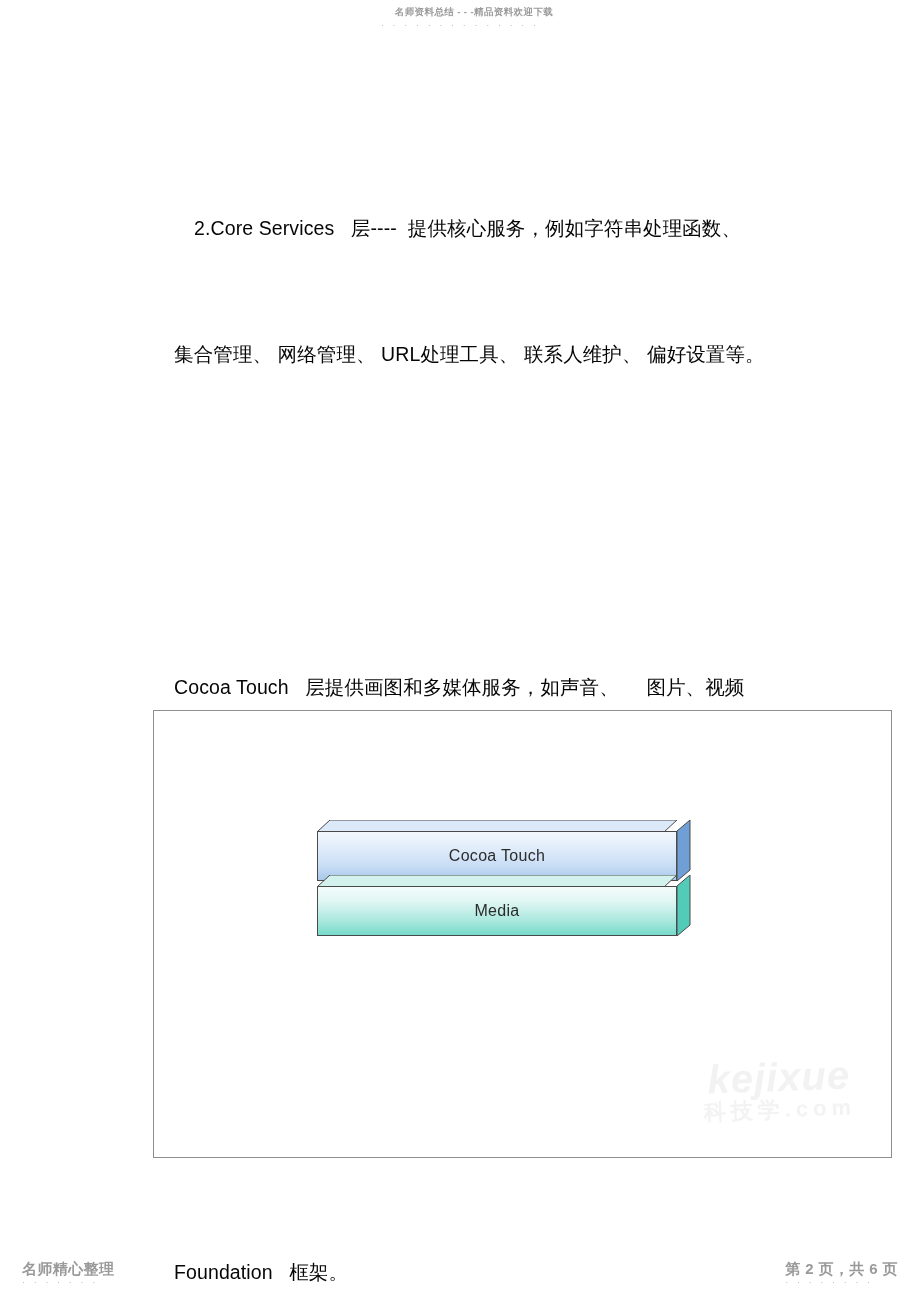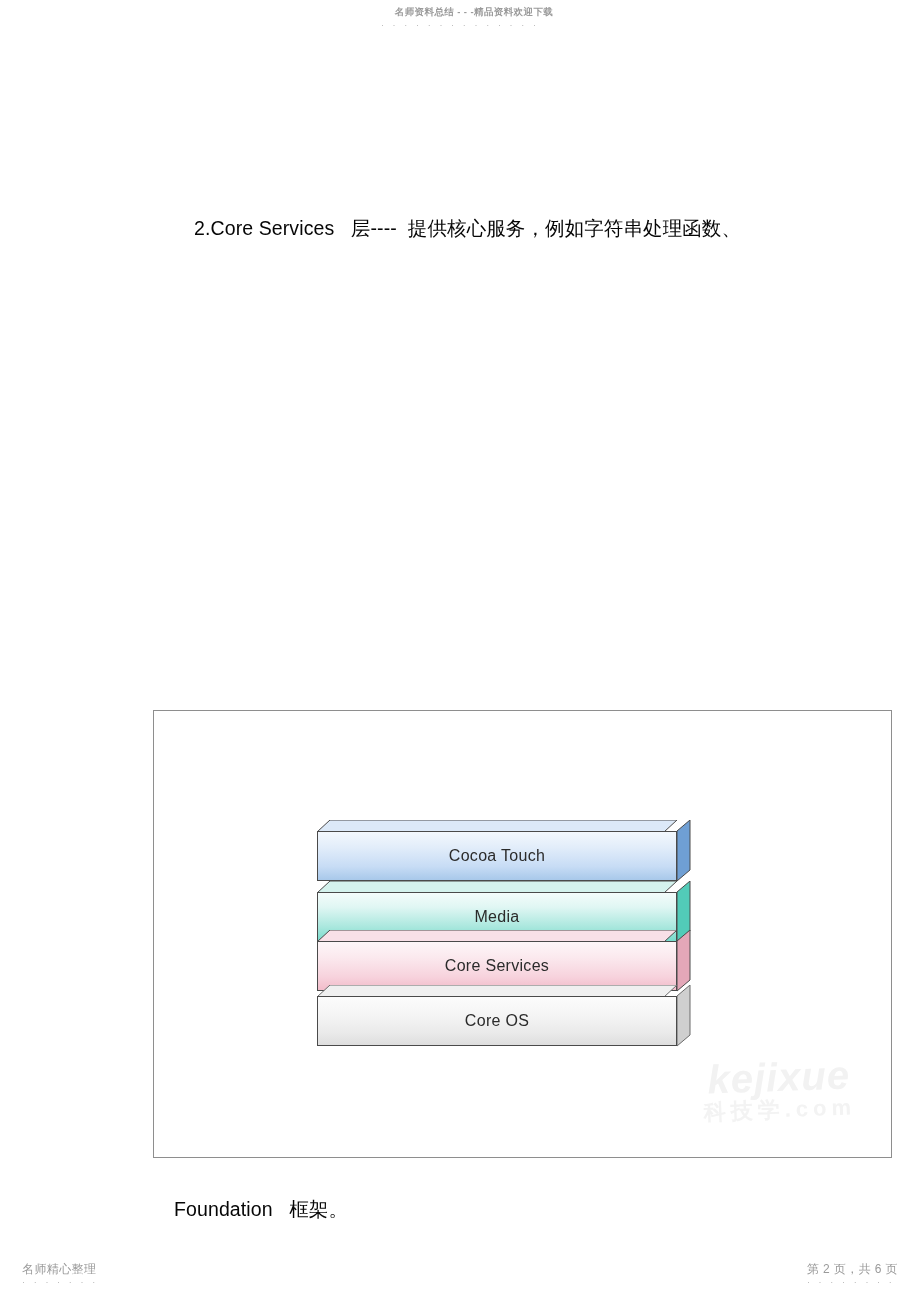--- a/index.html
+++ b/index.html
@@ -149,21 +149,21 @@
     justify-content: center;
   }
   .layer .label {
     font-size: 16px;
     color: #2b2b2b;
     letter-spacing: 0.3px;
     font-family: "Liberation Sans", "DejaVu Sans", sans-serif;
   }
 
   .layer-0 { top: 12px; }
-  .layer-1 { top: 73px; }
+  .layer-1 { top: 67px; }
   .layer-2 { top: 122px; }
   .layer-3 { top: 177px; }
 
   .layer-0 .face-front {
     background: linear-gradient(to bottom, #f3f8fd 0%, #e2edfa 32%, #c7dcf5 72%, #a8c8ea 100%);
   }
   .layer-1 .face-front {
     background: linear-gradient(to bottom, #f4fcfb 0%, #dff6f3 30%, #a8e7dd 72%, #76dbcb 100%);
   }
   .layer-2 .face-front {
@@ -180,22 +180,22 @@
     bottom: 18px;
   }
   .footer-right {
     position: absolute;
     right: 22px;
     bottom: 18px;
     text-align: left;
   }
   .footer-left .f-text,
   .footer-right .f-text {
-    font-size: 12px;
-    font-weight: normal;
+    font-size: 15px;
+    font-weight: bold;
     color: #9a9a9a;
     line-height: 12px;
     letter-spacing: 0.4px;
     white-space: nowrap;
   }
   .footer-left .f-dots,
   .footer-right .f-dots {
     margin-top: 3px;
     font-size: 9px;
     color: #b5b5b5;
@@ -209,25 +209,26 @@
 
 <div class="header-watermark">
   <div class="hw-text">名师资料总结 - - -精品资料欢迎下载</div>
   <div class="hw-dots">·   ·   ·   ·   ·   ·   ·   ·   ·   ·   ·   ·   ·   ·</div>
 </div>
 
 <div class="content">
 
   <p class="para gap-after">
     <span class="indent">2.Core Services   层----  提供核心服务，例如字符串处理函数、</span><br>
+    <span>集合管理、 网络管理、 URL处理工具、 联系人维护、 偏好设置等。</span>
   </p>
 
   <p class="para gap-after">
     <br>
-    <br>
+    <span>Cocoa Touch   层提供画图和多媒体服务，如声音、     图片、视频</span><br>
     <span>等。</span>
   </p>
 
   <p class="para">
     <span class="indent">4.Cocoa Touch   层----  该框架基于   iPhone OS  应用层直接调</span><br>
     <span>用层，如触摸事件、照相机管理等，包该层含      UIKit 框架和</span><br>
     <span>Foundation   框架。</span>
   </p>
 
 </div>
@@ -267,51 +268,21 @@
         <div class="face-right">
           <svg width="15" height="62" viewBox="0 0 15 62">
               <polygon points="0,11 13,0 13,50 0,61" fill="#52cbb8" stroke="#4a4a4a" stroke-width="1"></polygon>
             </svg>
         </div>
         <div class="face-front">
           <span class="label">Media</span>
         </div>
       </div>
 
-      <div class="layer layer-2">
-        <div class="face-top">
-          <svg width="360" height="12" viewBox="0 0 360 12">
-              <polygon points="0,12 13,0 360,0 347,12" fill="#f8e0e7" stroke="#4a4a4a" stroke-width="1"></polygon>
-            </svg>
-        </div>
-        <div class="face-right">
-          <svg width="15" height="62" viewBox="0 0 15 62">
-              <polygon points="0,11 13,0 13,50 0,61" fill="#e4a7b8" stroke="#4a4a4a" stroke-width="1"></polygon>
-            </svg>
-        </div>
-        <div class="face-front">
-          <span class="label">Core Services</span>
-        </div>
-      </div>
-
-      <div class="layer layer-3">
-        <div class="face-top">
-          <svg width="360" height="12" viewBox="0 0 360 12">
-              <polygon points="0,12 13,0 360,0 347,12" fill="#f0f0f0" stroke="#6b6b6b" stroke-width="1"></polygon>
-            </svg>
-        </div>
-        <div class="face-right">
-          <svg width="15" height="62" viewBox="0 0 15 62">
-              <polygon points="0,11 13,0 13,50 0,61" fill="#cfcfcf" stroke="#6b6b6b" stroke-width="1"></polygon>
-            </svg>
-        </div>
-        <div class="face-front">
-          <span class="label">Core OS</span>
-        </div>
-      </div>
+
 
     </div>
   </div>
 </div>
 
 <div class="footer-left">
   <div class="f-text">名师精心整理</div>
   <div class="f-dots">·  ·  ·  ·  ·  ·  ·</div>
 </div>
 

